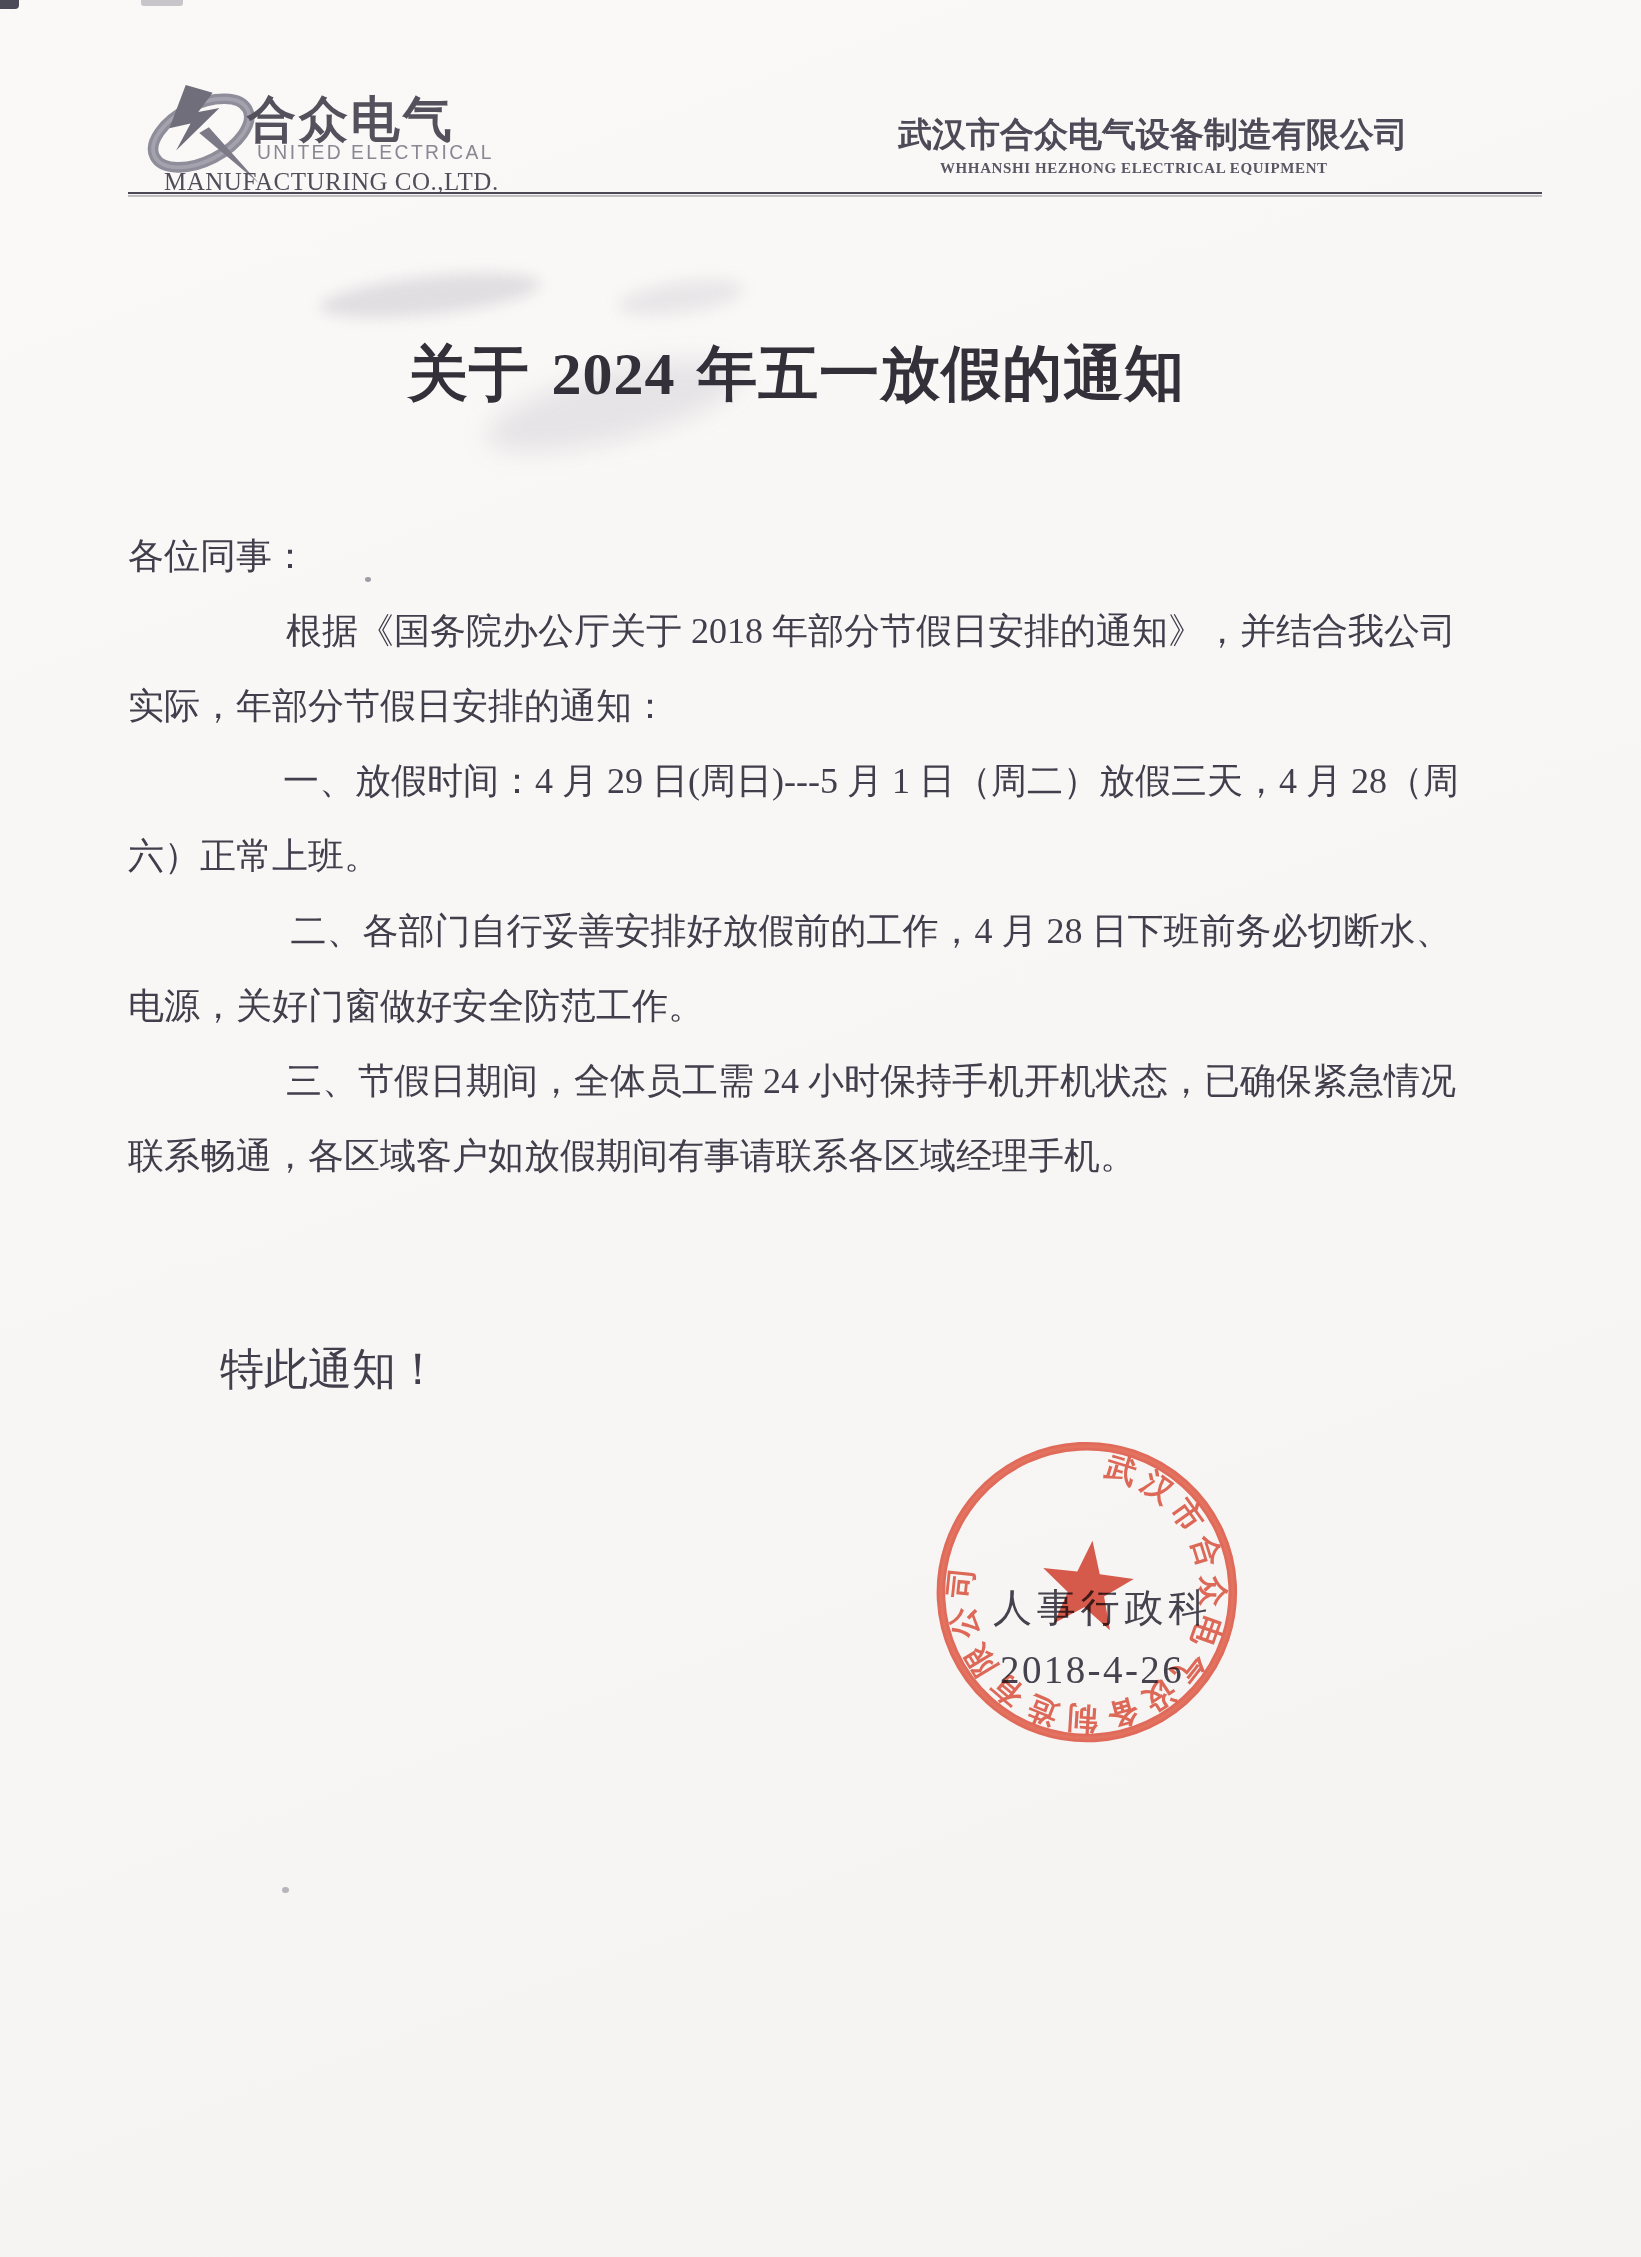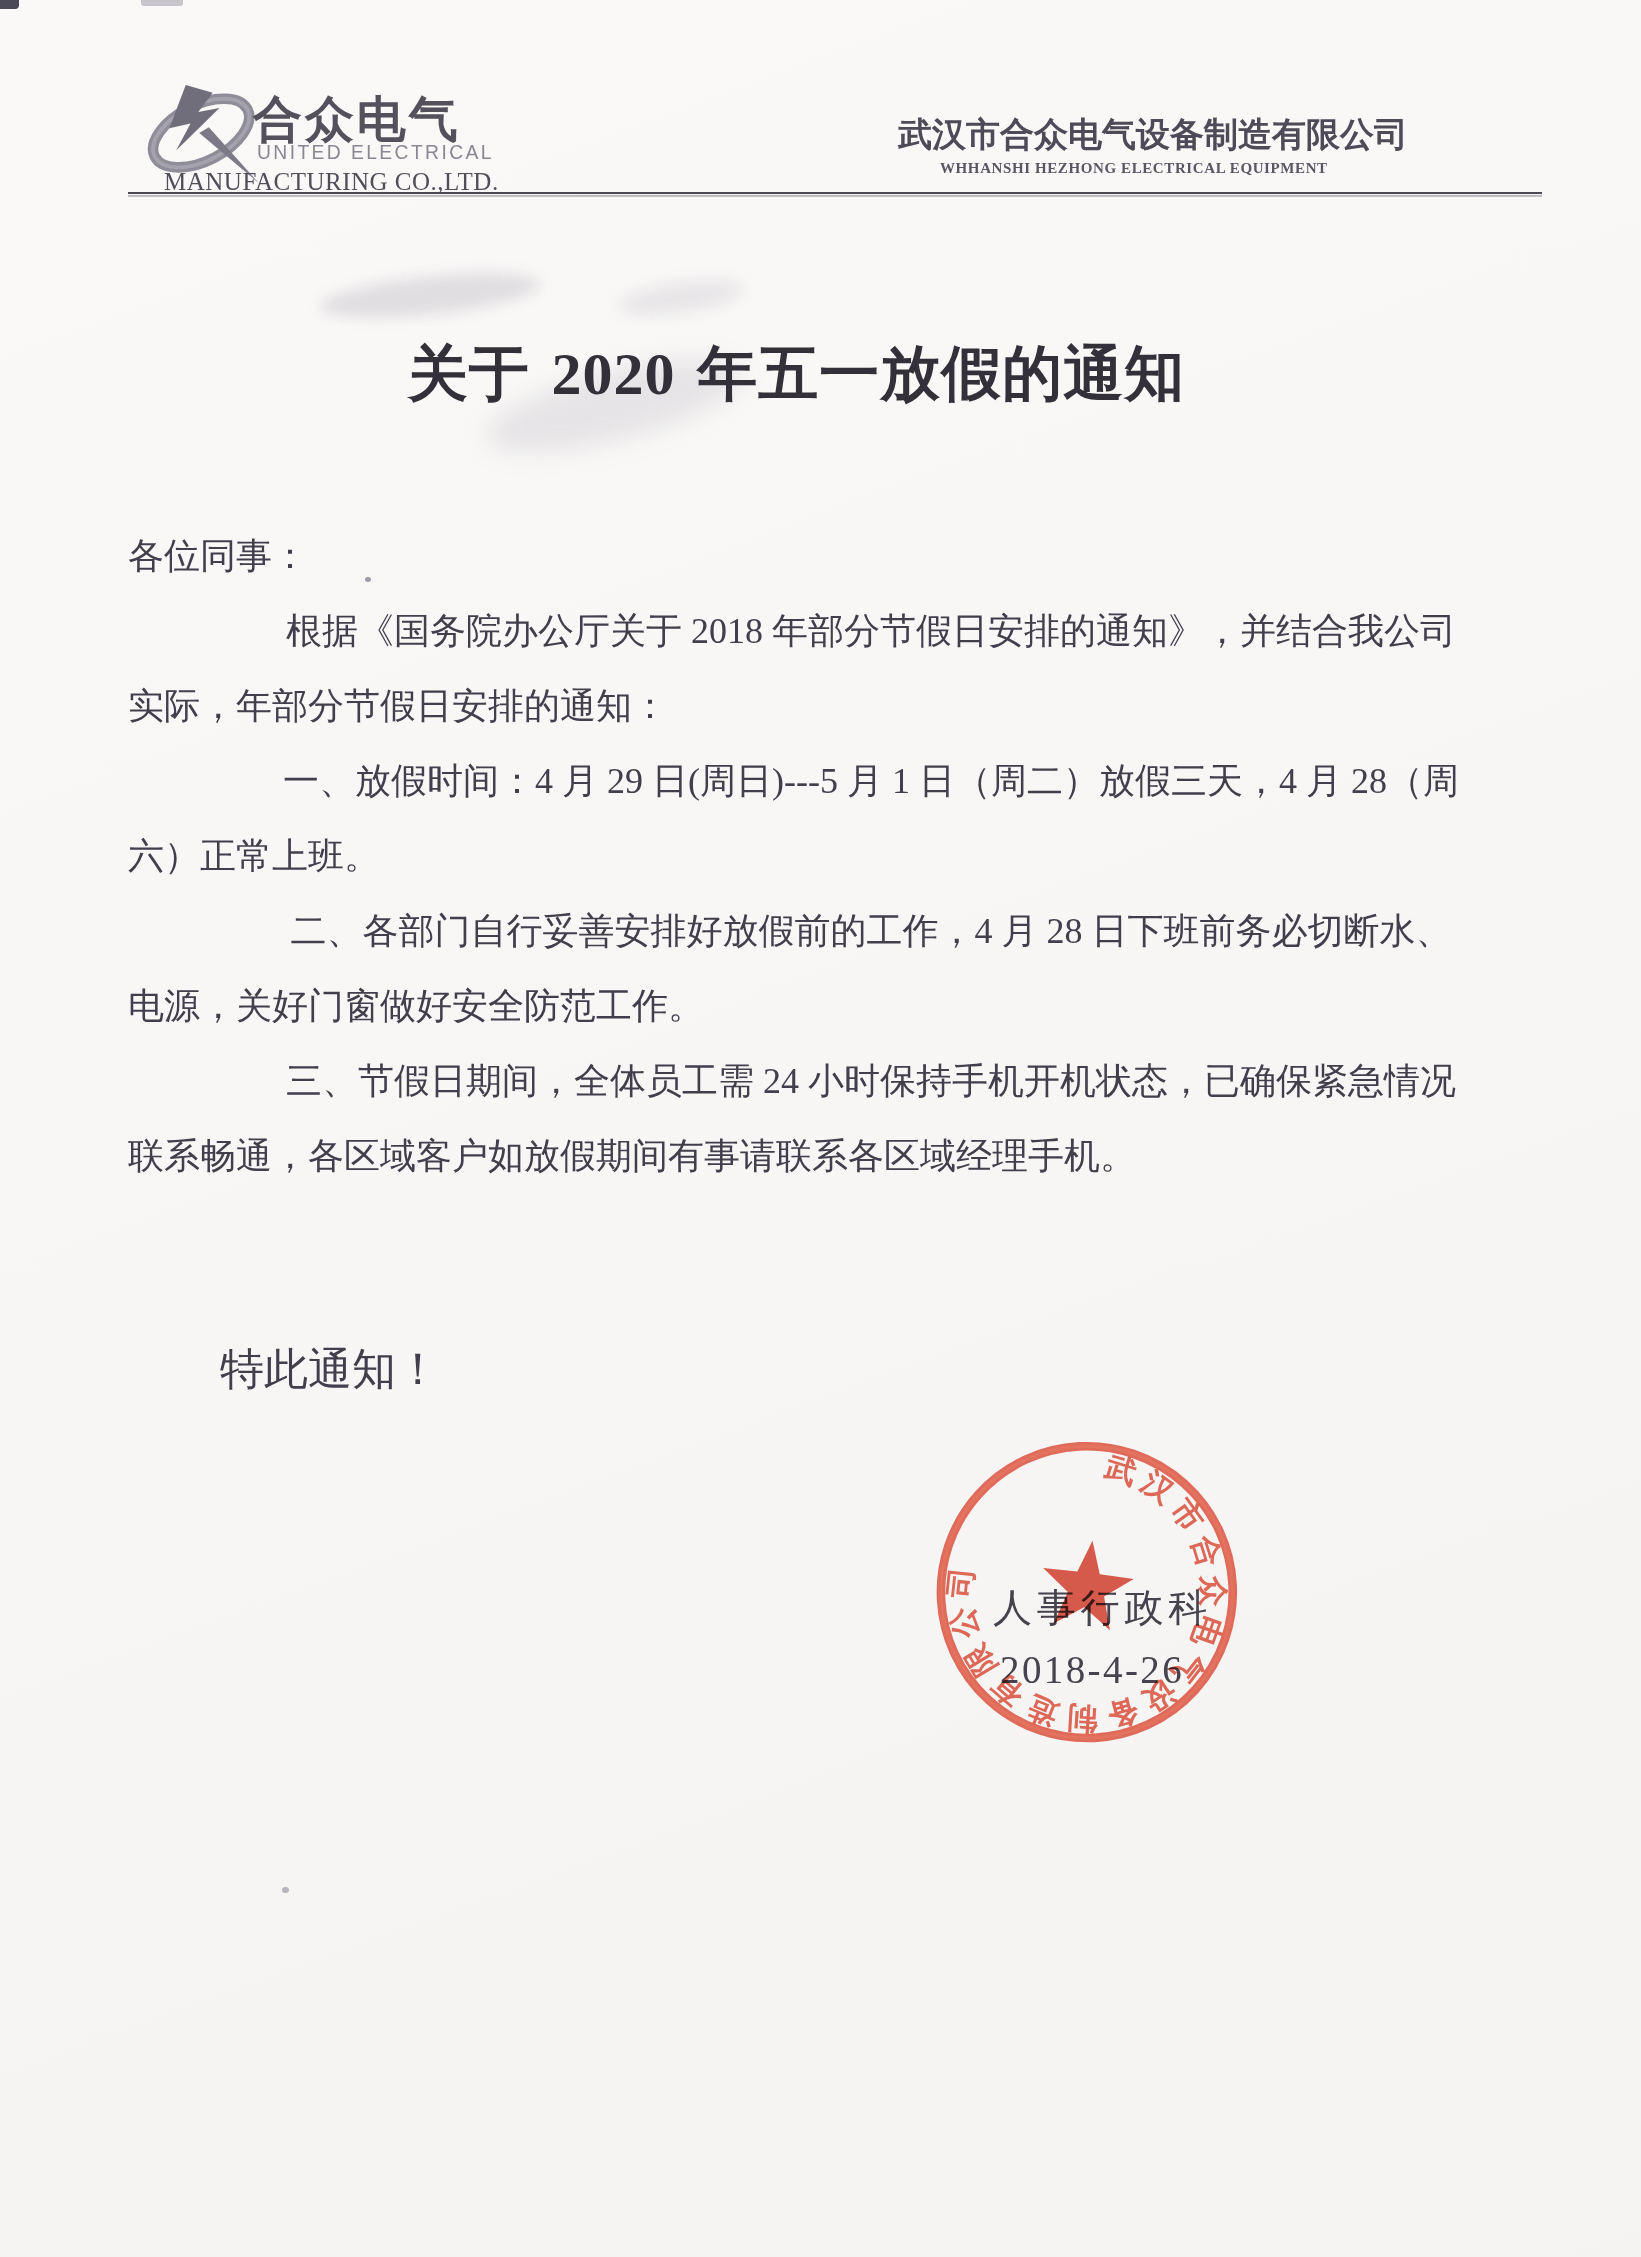--- a/index.html
+++ b/index.html
@@ -18,21 +18,21 @@
   .smudge{position:absolute;border-radius:50%;pointer-events:none;}
   .smudge.s1{left:319px;top:276px;width:222px;height:39px;background:rgba(128,122,140,.20);filter:blur(6.8px);transform:rotate(-6deg);}
   .smudge.s2{left:483px;top:372px;width:261px;height:68px;background:rgba(128,122,140,.16);filter:blur(11.6px);transform:rotate(-14deg);}
   .smudge.s3{left:618px;top:282px;width:126px;height:31px;background:rgba(128,122,140,.14);filter:blur(7.7px);transform:rotate(-8deg);}
   .speck{position:absolute;border-radius:50%;}
   .speck.k1{left:365px;top:577px;width:5.8px;height:4.8px;background:rgba(86,84,100,.55);}
   .speck.k2{left:282px;top:1887px;width:6.8px;height:5.8px;background:rgba(120,118,132,.5);}
 
   
   .logo-swoosh{position:absolute;left:143px;top:83px;width:124px;height:104px;}
-  .logo-cn{position:absolute;left:253px;top:87px;font-family:"Liberation Sans","DejaVu Sans",sans-serif;
+  .logo-cn{position:absolute;left:247px;top:87px;font-family:"Liberation Sans","DejaVu Sans",sans-serif;
     font-weight:bold;font-size:49px;letter-spacing:2.9px;color:#54505c;white-space:nowrap;}
   .logo-en1{position:absolute;left:257px;top:142px;font-family:"Liberation Sans","DejaVu Sans",sans-serif;
     font-size:19.3px;letter-spacing:2.4px;color:#8a8793;white-space:nowrap;}
   .logo-en2{position:absolute;left:164px;top:168px;font-size:25px;letter-spacing:0.5px;color:#514d59;white-space:nowrap;}
   .company-cn{position:absolute;left:898px;top:112px;font-family:"Liberation Sans","DejaVu Sans",sans-serif;
     font-weight:600;font-size:34px;color:#4e4a57;white-space:nowrap;}
   .company-en{position:absolute;left:940px;top:160px;font-size:15px;font-weight:600;letter-spacing:0.6px;color:#5a5663;white-space:nowrap;}
   .rule{position:absolute;left:128px;top:192px;width:1414px;height:1.9px;background:#4c4854;box-shadow:0 2.9px 0 rgba(76,72,84,.35);}
 
   
@@ -74,21 +74,21 @@
     <path d="M58 52 L120 104 L68 46 Z" fill="#7d7a87"></path>
   </svg>
   <div class="logo-cn">合众电气</div>
   <div class="logo-en1">UNITED ELECTRICAL</div>
   <div class="logo-en2">MANUFACTURING CO.,LTD.</div>
 
   <div class="company-cn">武汉市合众电气设备制造有限公司</div>
   <div class="company-en">WHHANSHI HEZHONG ELECTRICAL EQUIPMENT</div>
   <div class="rule"></div>
 
-  <h1 class="doc-title">关于 2020 年五一放假的通知</h1>
+  <h1 class="doc-title">关于 2024 年五一放假的通知</h1>
 
   <main class="body-text">
     <div class="tl">各位同事：</div>
     <div class="tl ind">根据《国务院办公厅关于 2018 年部分节假日安排的通知》，并结合我公司</div>
     <div class="tl">实际，年部分节假日安排的通知：</div>
     <div class="tl ind">一、放假时间：4 月 29 日(周日)---5 月 1 日（周二）放假三天，4 月 28（周</div>
     <div class="tl">六）正常上班。</div>
     <div class="tl ind">二、各部门自行妥善安排好放假前的工作，4 月 28 日下班前务必切断水、</div>
     <div class="tl">电源，关好门窗做好安全防范工作。</div>
     <div class="tl ind">三、节假日期间，全体员工需 24 小时保持手机开机状态，已确保紧急情况</div>

